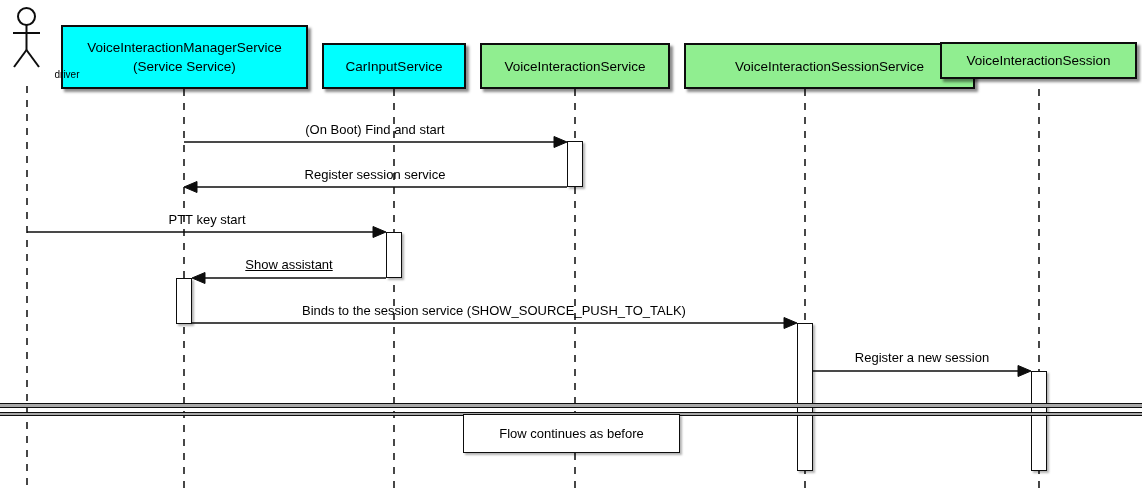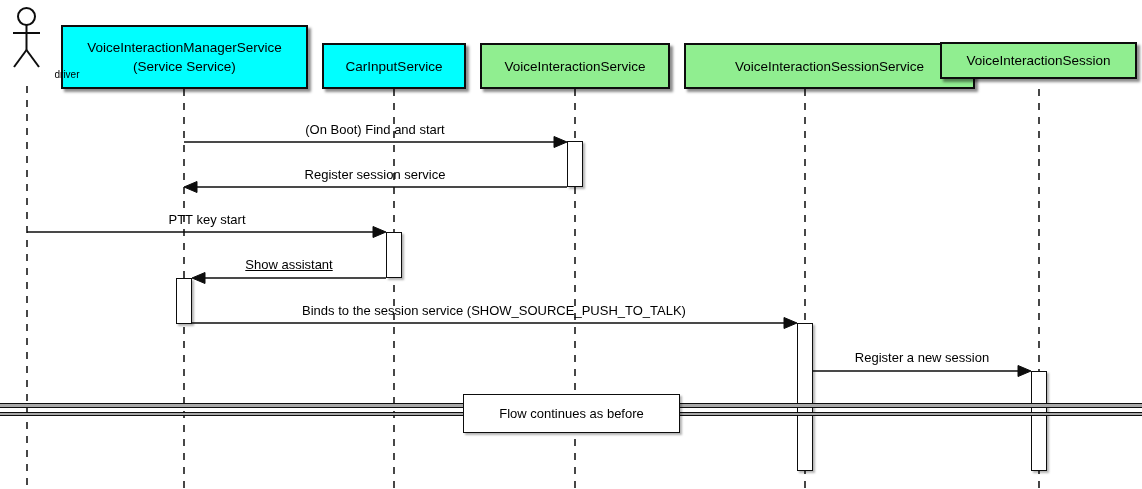--- a/index.html
+++ b/index.html
@@ -35,21 +35,21 @@
     font-size:10px; white-space:nowrap;margin-left:40px;
   }
   .divider-band {
     position:absolute; left:0; width:1142px; height:2.5px;
     border-top:1.3px solid #0d0d0d; border-bottom:1.3px solid #0d0d0d;
   }
   .divider-box {
     position:absolute; box-sizing:border-box; background:#ffffff;
     border:1.6px solid #0d0d0d;
     display:flex; align-items:center; justify-content:center;
-    font-size:13px; box-shadow:2px 2px 2px rgba(0,0,0,0.3);
+    font-size:13px; box-shadow:2px 2px 2px rgba(0,0,0,0.3);margin-top:20px;
   }
 </style>
 </head>
 <body>
 
 <div id="stage">
 
   <svg id="diagram-svg" width="1142" height="489" viewBox="0 0 1142 489">
 
     <line class="lifeline" x1="27" y1="86" x2="27" y2="488"></line>

